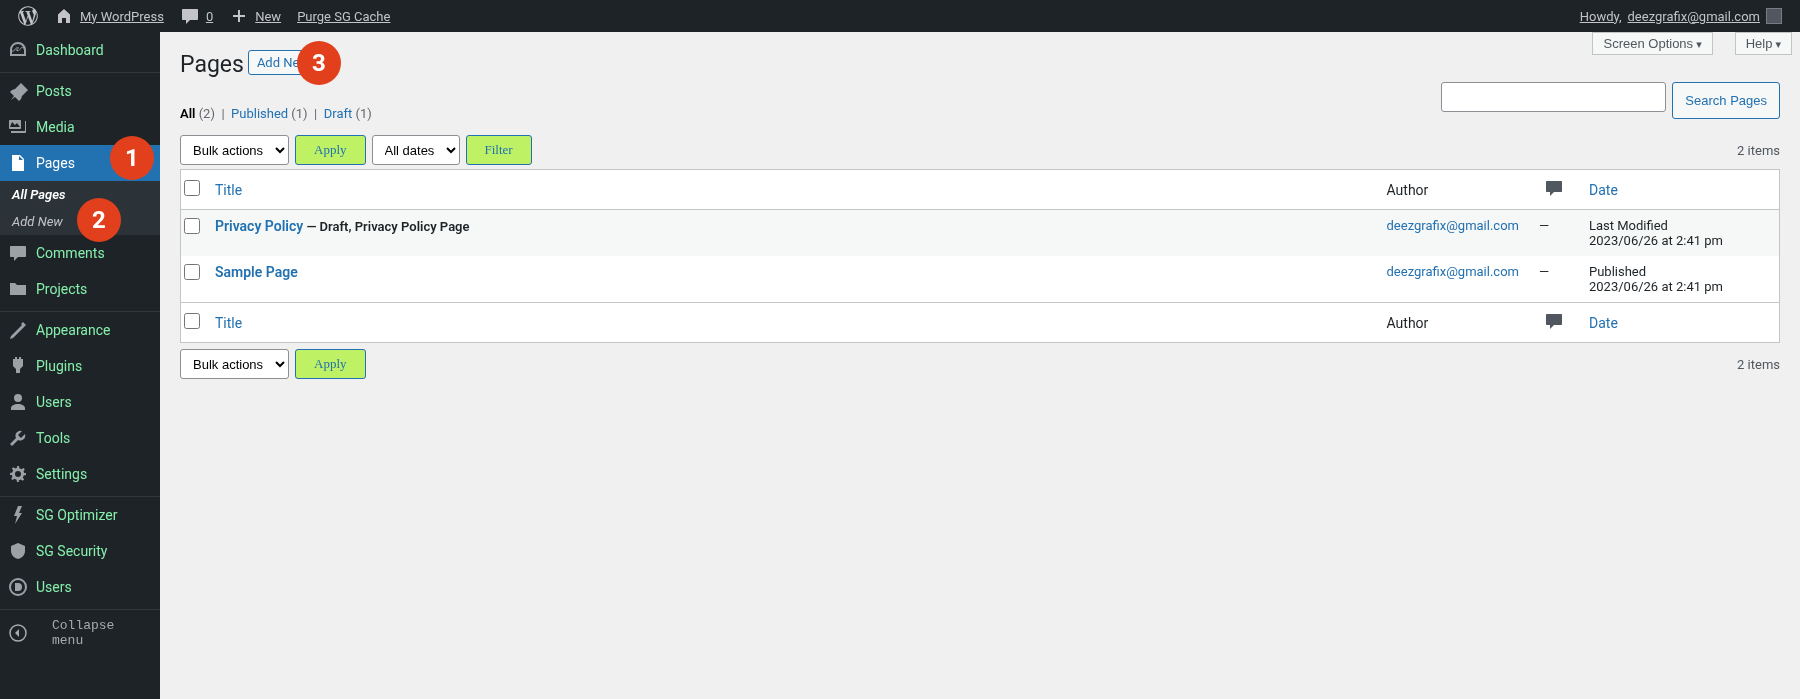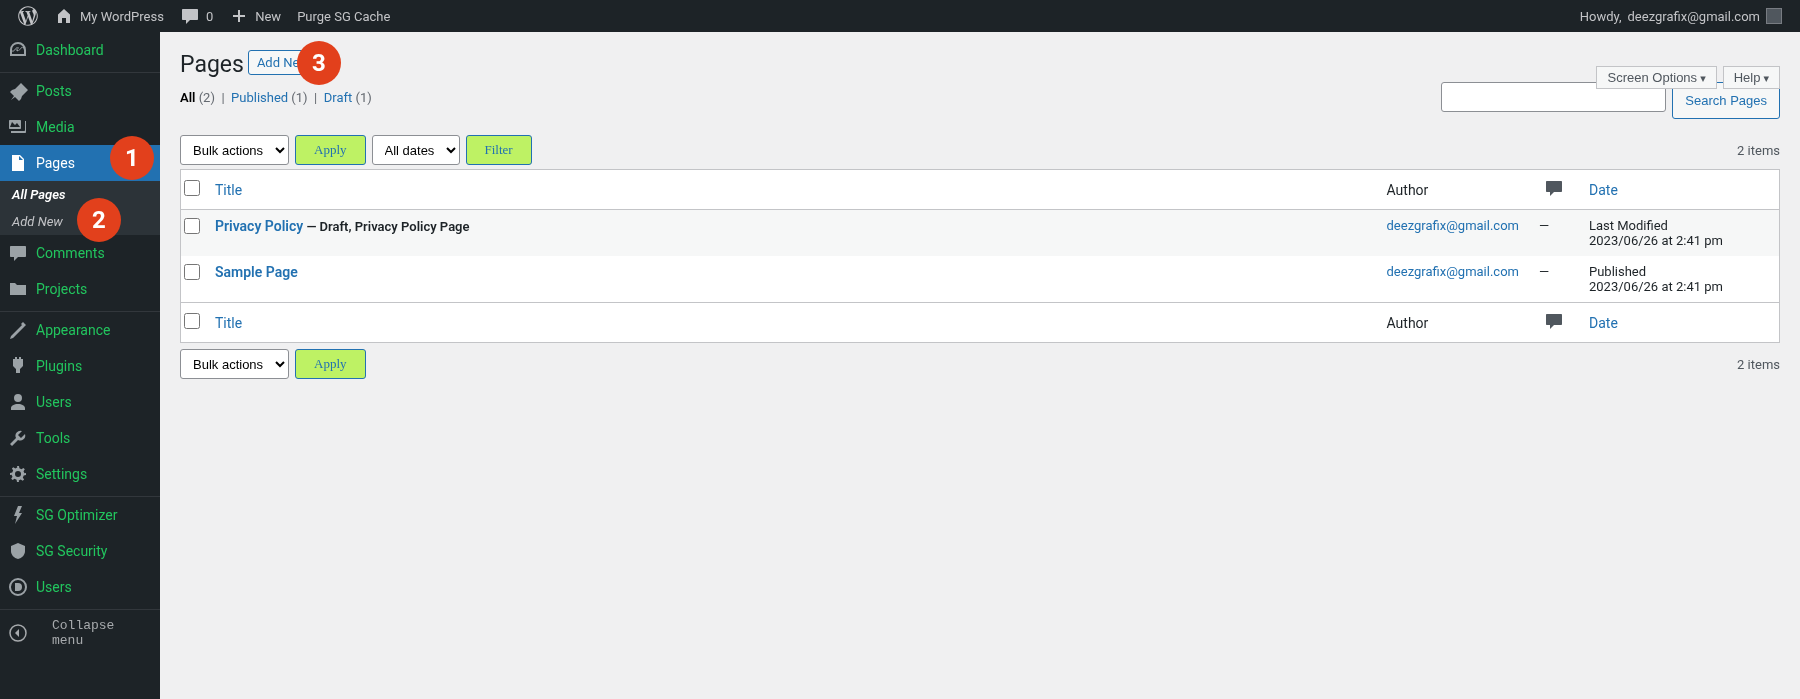--- a/index.html
+++ b/index.html
@@ -1,47 +1,47 @@
 <!DOCTYPE html>
 <html><head>
   <meta charset="utf-8">
   <style>
     * { margin: 0; padding: 0; box-sizing: border-box; }
     body { font-family: -apple-system, BlinkMacSystemFont, "Segoe UI", Roboto, sans-serif; font-size: 13px; color: #1d2327; background: #f0f0f1; }
     
     
     .toolbar { height: 32px; background: #1d2327; color: #c3c4c7; display: flex; justify-content: space-between; align-items: center; padding: 0 10px; font-size: 13px; }
-    .toolbar-left, .toolbar-right { display: flex; gap: 0; }
+    .toolbar-left, .toolbar-right { display: flex; gap: 0; text-decoration: underline; }
     .toolbar-item { display: inline-flex; align-items: center; height: 32px; padding: 0 8px; color: #c3c4c7; text-decoration: none; cursor: pointer; gap: 6px; }
     .toolbar-icon { width: 20px; height: 20px; display: inline-flex; align-items: center; justify-content: center; }
     .howdy-avatar { width: 16px; height: 16px; background: #50575e; border: 1px solid #787c82; }
     
     
     .main { display: flex; }
     
     
     .sidebar { width: 160px; min-width: 160px; background: #1d2327; color: #c3c4c7; min-height: calc(699px - 32px); }
-    .menu-item { display: flex; align-items: center; padding: 8px 8px; color: #22c55e; cursor: pointer; font-size: 14px; gap: 8px; position: relative; }
+    .menu-item { display: flex; align-items: center; padding: 8px 8px; color: #86efac; cursor: pointer; font-size: 14px; gap: 8px; position: relative; }
     .menu-item.current { background: #2271b1; color: #fff; position: relative; }
     .menu-item.current::after {
       content: ''; position: absolute; right: -8px; top: 50%; transform: translateY(-50%);
       border: 8px solid transparent; border-right-color: #f0f0f1;
     }
     .menu-icon { width: 20px; height: 20px; display: inline-flex; align-items: center; justify-content: center; color: rgba(240,246,252,0.6); flex-shrink: 0; }
     .menu-item.current .menu-icon { color: #fff; }
     .submenu { background: #2c3338; font-style: italic; }
     .submenu-item { padding: 6px 12px; color: #c3c4c7; font-size: 13px; cursor: pointer; }
     .submenu-item.current { color: #fff; font-weight: 600; }
     .menu-separator { height: 5px; border-bottom: 1px solid #32373c; margin: 0; }
     .collapse-menu { padding: 8px 8px; color: #a7aaad; cursor: pointer; font-size: 13px; display: flex; align-items: center; gap: 24px; font-family: Liberation Mono, monospace; }
     .collapse-icon-wrap { width: 20px; height: 20px; display: inline-flex; align-items: center; justify-content: center; }
     
     
     .content { flex: 1; padding: 0 20px 20px; background: #f0f0f1; }
-    .header-options { position: absolute; right: 20px; top: 32px; display: flex; gap: 6px; margin-top: 34px; }
+    .header-options { position: absolute; right: 8px; top: 32px; display: flex; gap: 22px; }
     .header-options button { background: #f6f7f7; border: 1px solid #c3c4c7; padding: 3px 10px; font-size: 13px; cursor: pointer; color: #50575e; }
     h1 { font-size: 23px; font-weight: 400; margin: 0; padding: 9px 0 4px; display: inline-block; }
     .page-title-action { display: inline-block; border: 1px solid #2271b1; color: #2271b1; background: #f6f7f7; padding: 4px 8px; font-size: 13px; border-radius: 3px; cursor: pointer; margin-left: 4px; vertical-align: text-top; }
     
     .wrap-header { display: flex; align-items: center; padding-top: 10px; position: relative; }
     
     
     .callout { position: absolute; width: 44px; height: 44px; background: #e2401c; color: #fff; border-radius: 50%; display: flex; align-items: center; justify-content: center; font-size: 24px; font-weight: 700; z-index: 100; }
     .callout-1 { left: 110px; top: 136px; }
     .callout-2 { left: 77px; top: 198px; }
@@ -56,21 +56,21 @@
     .tablenav .actions select, .tablenav .actions input[type="submit"] {
       height: 30px; border: 1px solid #8c8f94; border-radius: 3px; font-size: 13px; padding: 0 8px; background: #fff;
     }
     .tablenav .actions input[type="submit"] { background: #bef264; border-color: #2271b1; color: #2271b1; cursor: pointer; padding: 0 18px; font-family: Liberation Serif, serif; }
     .tablenav .pages-count { margin-left: auto; font-size: 13px; color: #50575e; }
     
     .search-box { float: right; margin-bottom: 10px; display: flex; gap: 6px; }
     .search-box input[type="search"] { height: 30px; border: 1px solid #8c8f94; padding: 0 8px; width: 225px; border-radius: 3px; }
     .search-box input[type="submit"] { height: 37px; border: 1px solid #2271b1; background: #f6f7f7; color: #2271b1; padding: 0 12px; border-radius: 3px; cursor: pointer; font-size: 13px; }
     
-    .top-row { display: flex; justify-content: space-between; }
+    .top-row { display: flex; justify-content: space-between; align-items: flex-end; }
     
     table.wp-list-table { width: 100%; border-spacing: 0; border: 1px solid #c3c4c7; background: #fff; clear: both; }
     table.wp-list-table th { text-align: left; font-weight: 400; font-size: 14px; padding: 8px 10px; border-bottom: 1px solid #c3c4c7; }
     table.wp-list-table tfoot th { border-bottom: none; border-top: 1px solid #c3c4c7; }
     table.wp-list-table th a { color: #2271b1; text-decoration: none; cursor: pointer; }
     table.wp-list-table th.check-column { width: 24px; padding: 8px 0 8px 3px; }
     table.wp-list-table th.col-comments { width: 50px; text-align: center; }
     table.wp-list-table th.col-author { width: 140px; }
     table.wp-list-table th.col-date { width: 200px; }
     table.wp-list-table td { padding: 8px 10px; font-size: 13px; vertical-align: top; }

